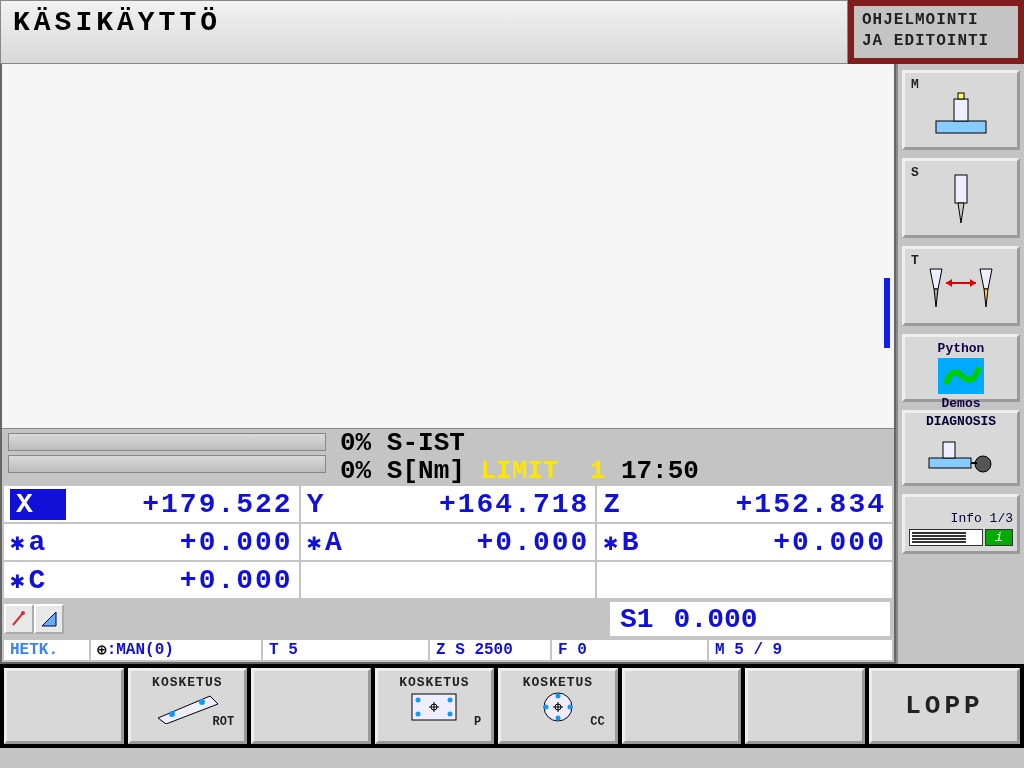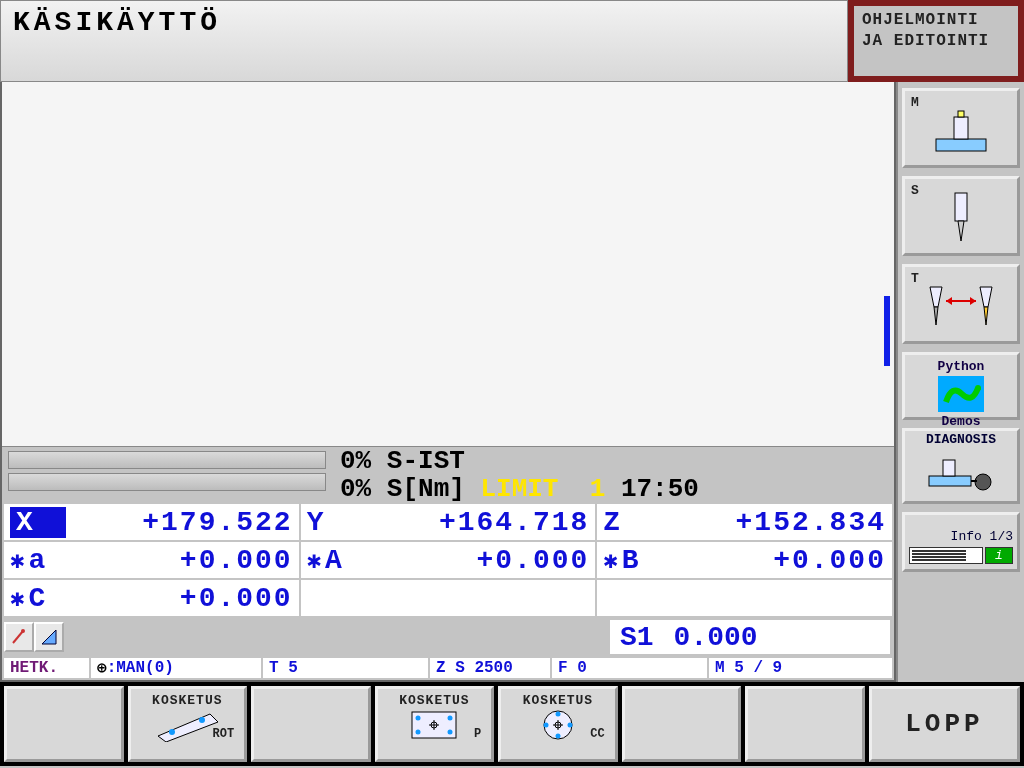--- a/index.html
+++ b/index.html
@@ -6,21 +6,21 @@
   body {
     width: 1024px; height: 768px;
     font-family: "Courier New", monospace;
     background: #c4c4c4;
     overflow: hidden;
     position: relative;
   }
   
   .header {
     display: flex;
-    height: 82px;
+    height: 64px;
   }
   .header-left {
     flex: 1;
     background: linear-gradient(#f2f2f2, #d8d8d8);
     border: 1px solid #888;
     padding: 6px 12px;
     font-size: 28px;
     font-weight: bold;
     letter-spacing: 4px;
     color: #000;
@@ -133,21 +133,21 @@
   
   .strip {
     display:flex; gap:2px; background:#c4c4c4;
     padding:2px; height:24px;
   }
   .strip > div {
     background:#fff; font-size:16px; font-weight:bold;
     color:#1010d8; padding:0 6px; display:flex; align-items:center;
     white-space:pre;
   }
-  .strip .blk { color:#701a75; }
+  .strip .blk { color:#3b82f6; }
   
   .sidebar {
     width: 128px;
     background:#c4c4c4;
     display:flex; flex-direction:column;
     padding:6px 4px; gap:8px;
     border-left:2px solid #888;
   }
   .side-btn {
     height: 80px;
@@ -180,21 +180,21 @@
   .sk {
     flex:1;
     background:#d8d8d8; border:3px outset #eee;
     position:relative; font-size:15px; font-weight:bold;
     color:#222; display:flex; flex-direction:column;
     align-items:center; justify-content:flex-start; padding:4px;
   }
   .sk.empty-sk { background:#d8d8d8; }
   .sk.wide { flex:1.3; }
   .sk .sk-title { font-size:13px; letter-spacing:1px;}
-  .sk .sk-sub { position:absolute; bottom:18px; right:10px; font-size:12px;}
+  .sk .sk-sub { position:absolute; bottom:12px; right:10px; font-size:12px;}
   .sk-lopp { font-size:26px; letter-spacing:4px; display:flex;align-items:center;justify-content:center;}
   svg { display:block; }
 </style>
 </head>
 <body>
 
 <div class="header">
   <div class="header-left">KÄSIKÄYTTÖ</div>
   <div class="header-right">
     <div>OHJELMOINTI</div>

